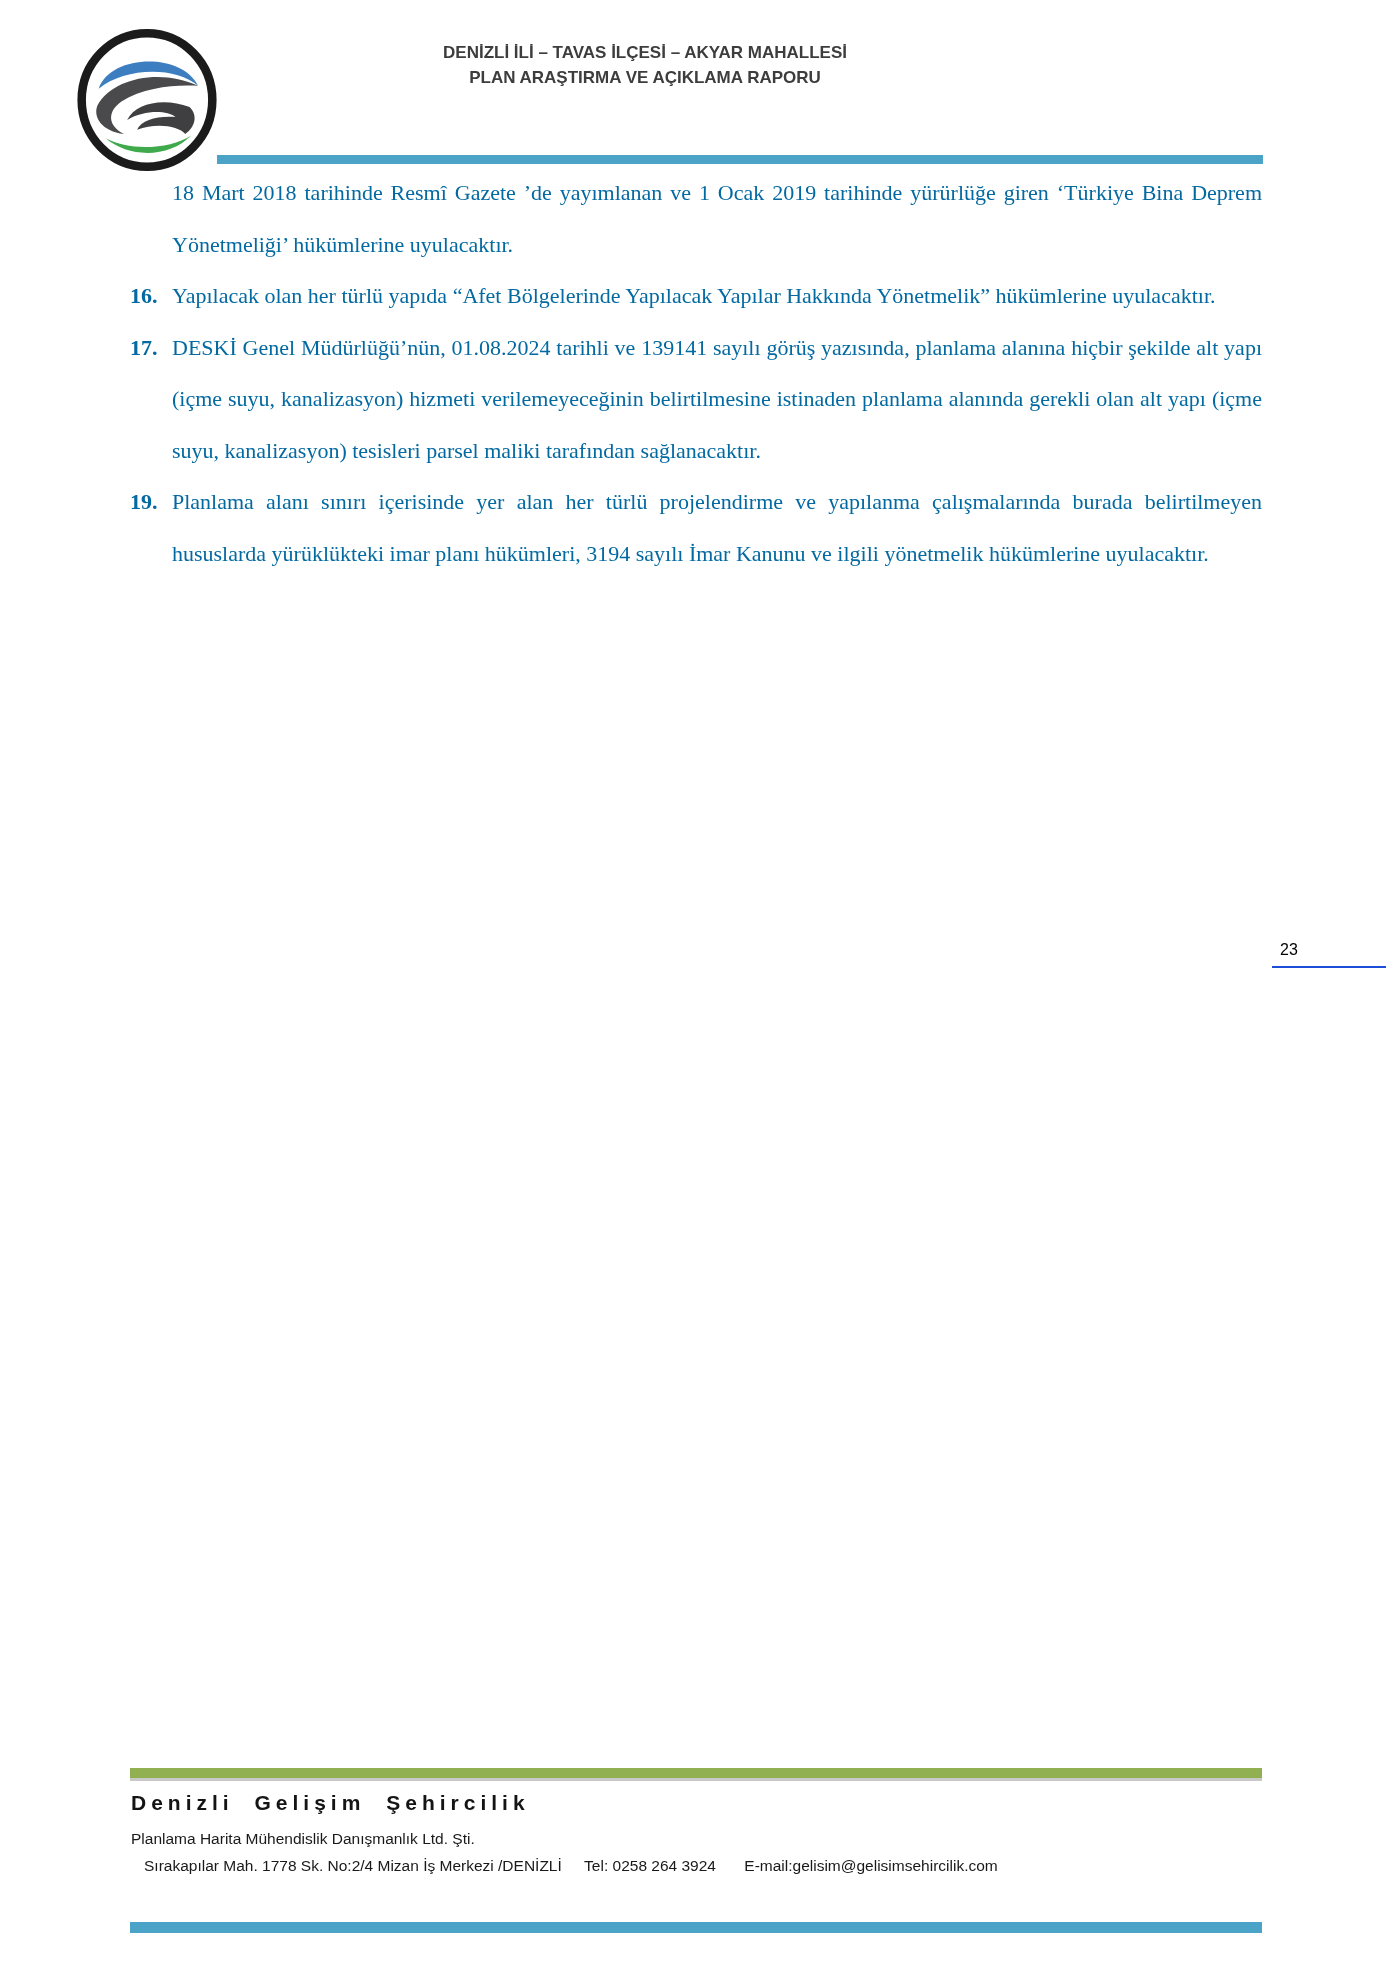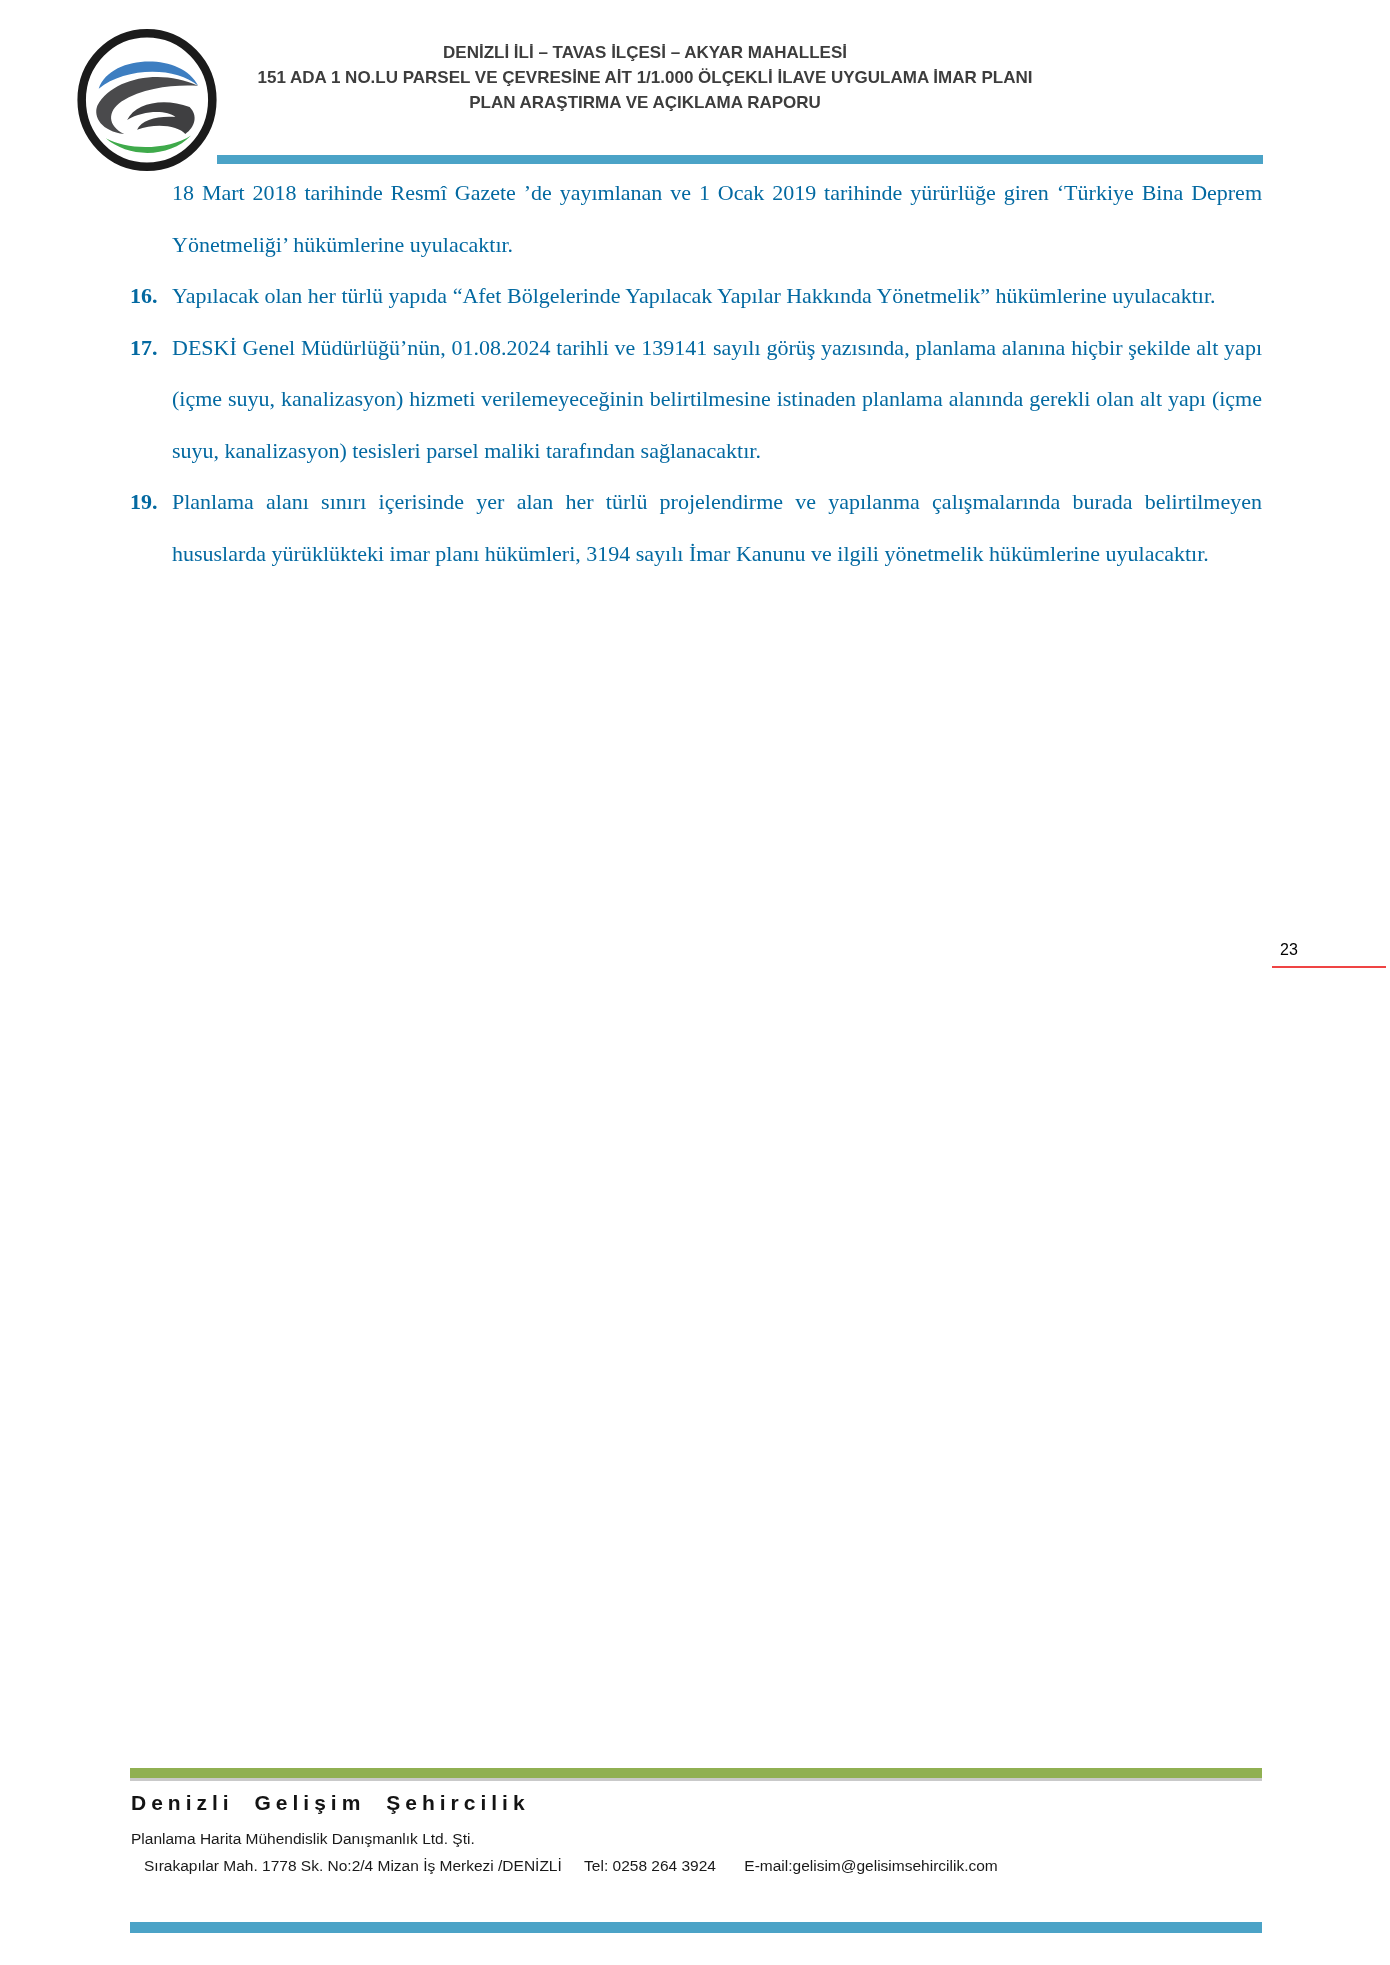--- a/index.html
+++ b/index.html
@@ -22,21 +22,21 @@
     position:absolute; left:130px; top:167px; width:1132px;
     font-size:22px; line-height:51.5px; color:#0369a1; text-align:justify;
   }
   .intro { margin:0 0 0 42px; }
   .item { position:relative; padding-left:42px; margin:0; }
   .item .num { position:absolute; left:0; top:0; font-weight:bold; }
 
   
   .pageno-box {
     position:absolute; left:1272px; top:941px; width:106px;
-    border-bottom:2px solid #ef4444; padding:0 0 7px 8px;
+    border-bottom:2px solid #1d4ed8; padding:0 0 7px 8px;
     font-family:"Liberation Sans", sans-serif; font-size:16px; color:#000;
   }
 
   
   .footer-bar {
     position:absolute; left:130px; top:1768px; width:1132px; height:10px;
     border-bottom:3px solid #c9c9c9;
   }
   .company {
     position:absolute; left:131px; top:1791px;
@@ -65,21 +65,20 @@
       <ellipse cx="50" cy="50" rx="46" ry="47" fill="#ffffff" stroke="#1b1b1b" stroke-width="6"></ellipse>
       <path d="M16,42 C24,18 74,16 86,40 C70,26 34,27 16,42 Z" fill="#3d7ec1"></path>
       <path d="M86,40 C60,28 26,34 15,54 C12,62 18,72 34,74 C22,68 22,58 32,51 C48,41 70,39 86,40 Z" fill="#4a4a4c"></path>
       <path d="M80,55 C62,48 42,52 36,64 C48,57 64,57 70,62 C58,61 46,64 43,71 C56,66 72,68 77,74 C84,69 86,61 80,55 Z" fill="#3f3f41"></path>
       <path d="M21,77 C37,91 66,91 81,75 C66,85 37,86 21,77 Z" fill="#3faa4b"></path>
     </svg>
   </div>
 
   <div class="header-title">
     <div>DENİZLİ İLİ – TAVAS İLÇESİ – AKYAR MAHALLESİ</div>
-    <div>151 ADA 1 NO.LU PARSEL VE ÇEVRESİNE AİT 1/1.000 ÖLÇEKLİ İLAVE UYGULAMA İMAR PLANI</div>
     <div>PLAN ARAŞTIRMA VE AÇIKLAMA RAPORU</div>
   </div>
 
   <div class="header-rule" style="background: rgb(75, 163, 199);"></div>
 
   <div class="body-text">
     <p class="intro">18 Mart 2018 tarihinde Resmî Gazete ’de yayımlanan ve 1 Ocak 2019 tarihinde yürürlüğe giren ‘Türkiye Bina Deprem Yönetmeliği’ hükümlerine uyulacaktır.</p>
 
     <p class="item">
       <span class="num">16.</span>

